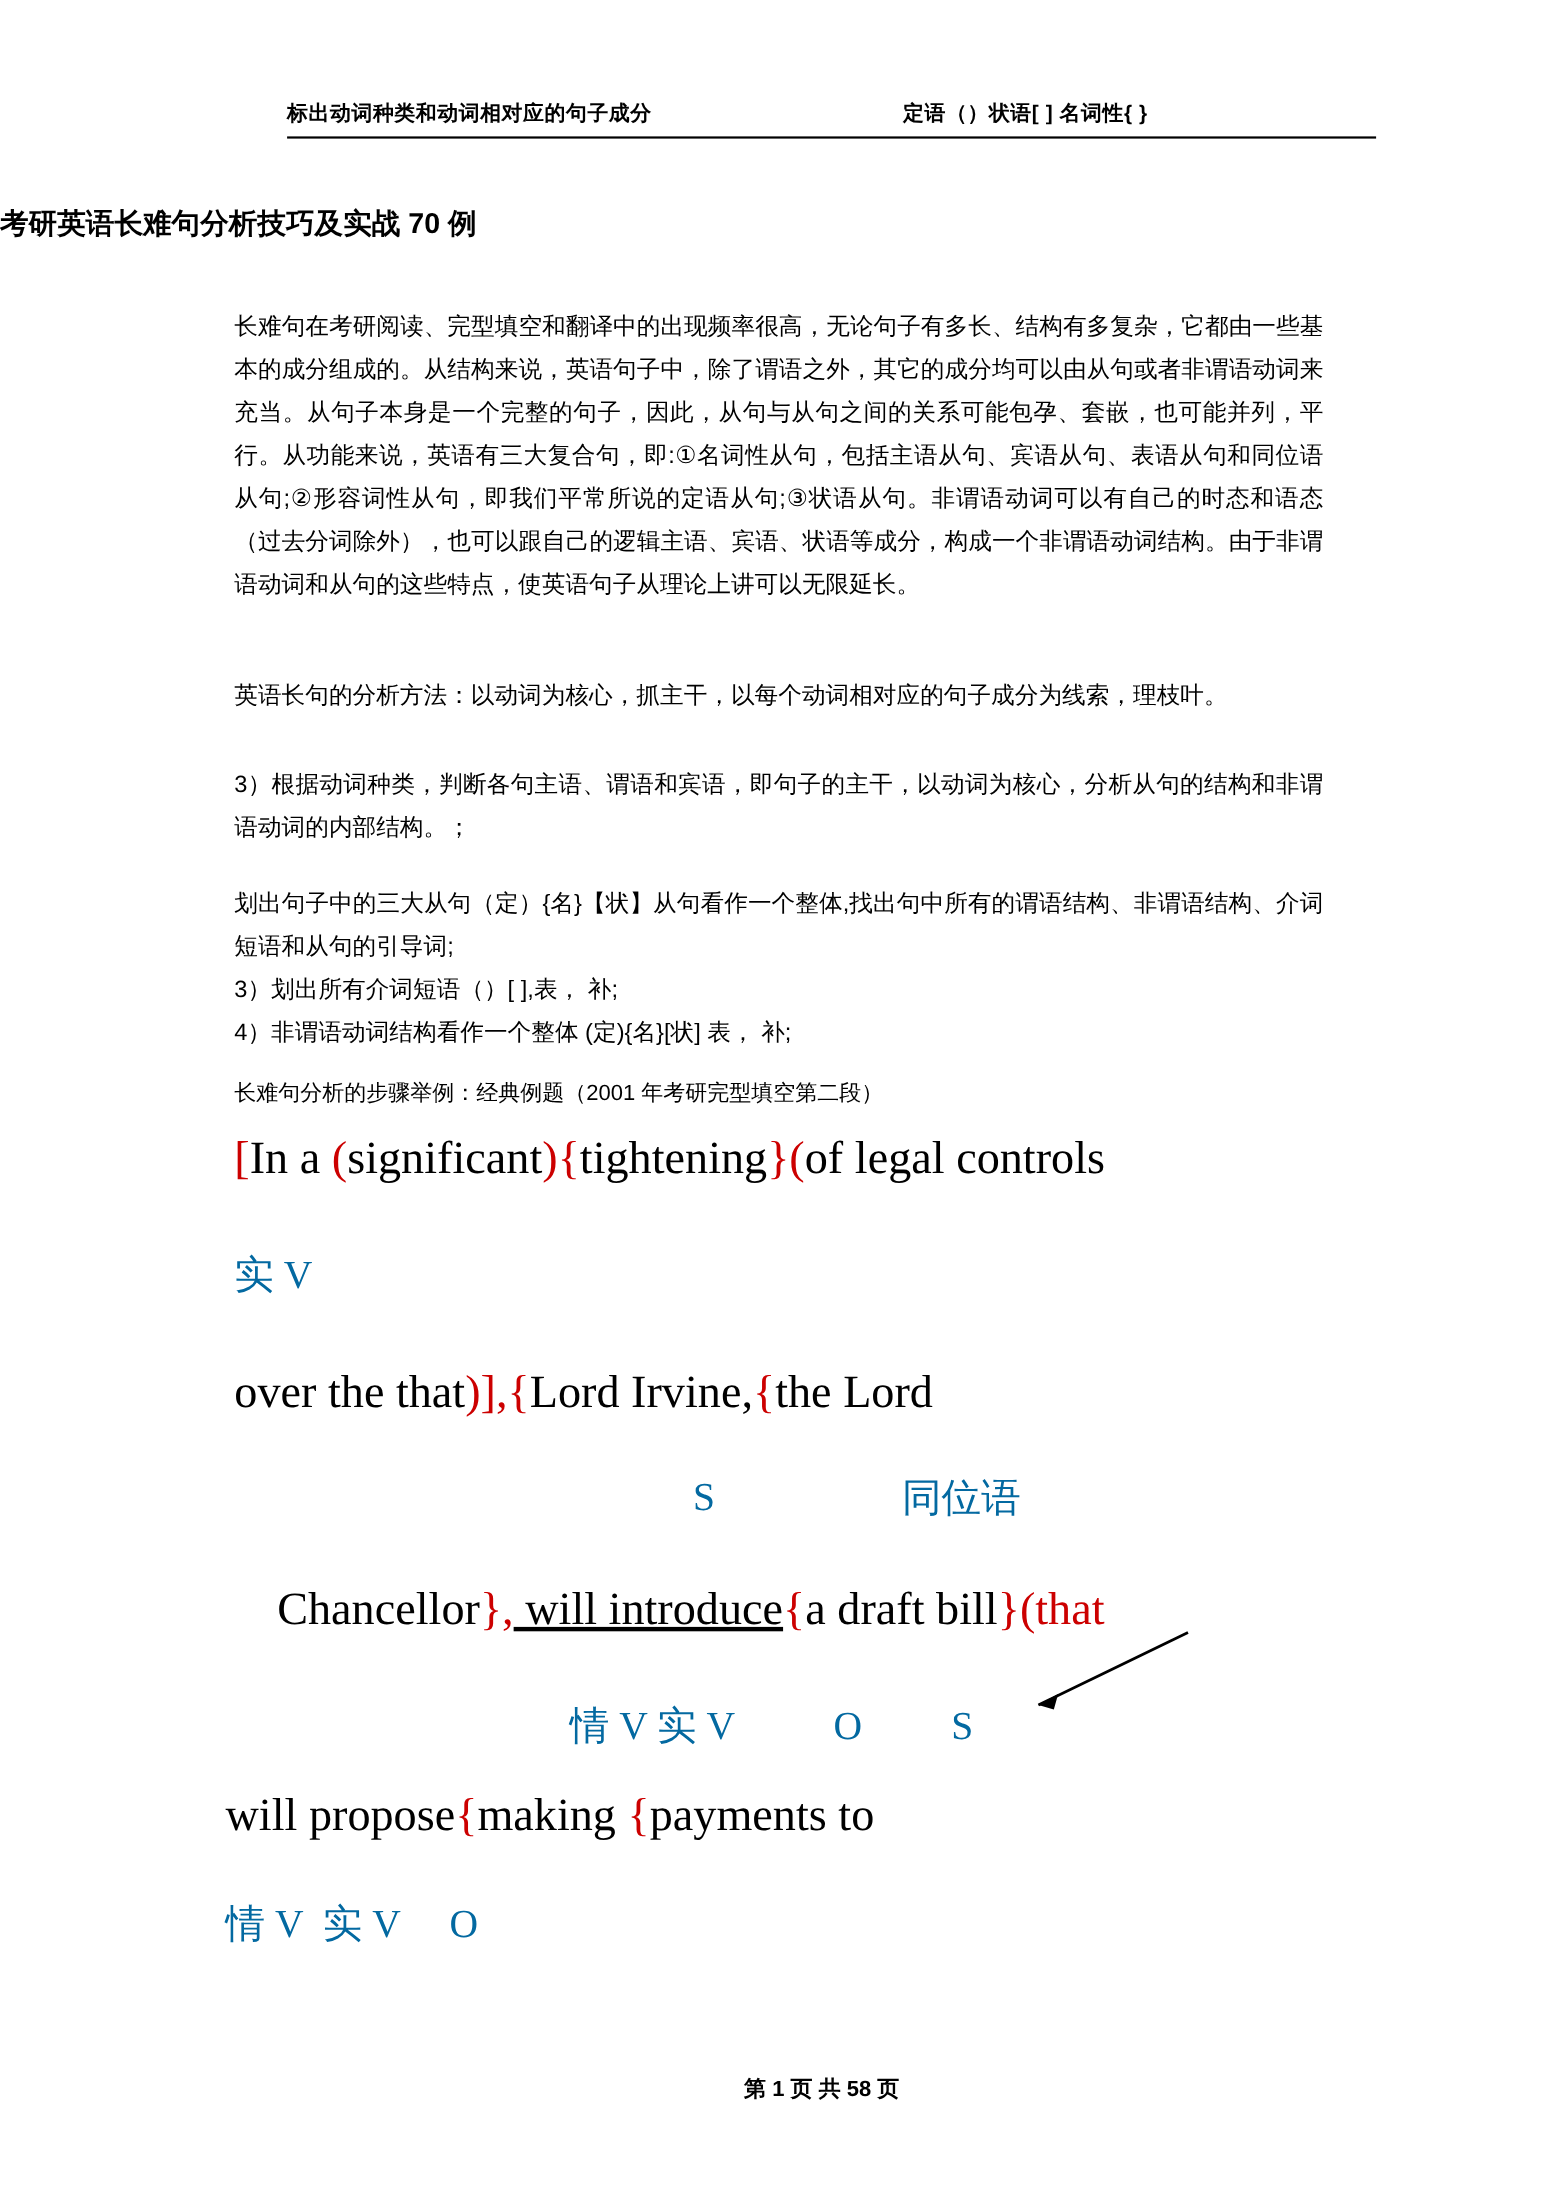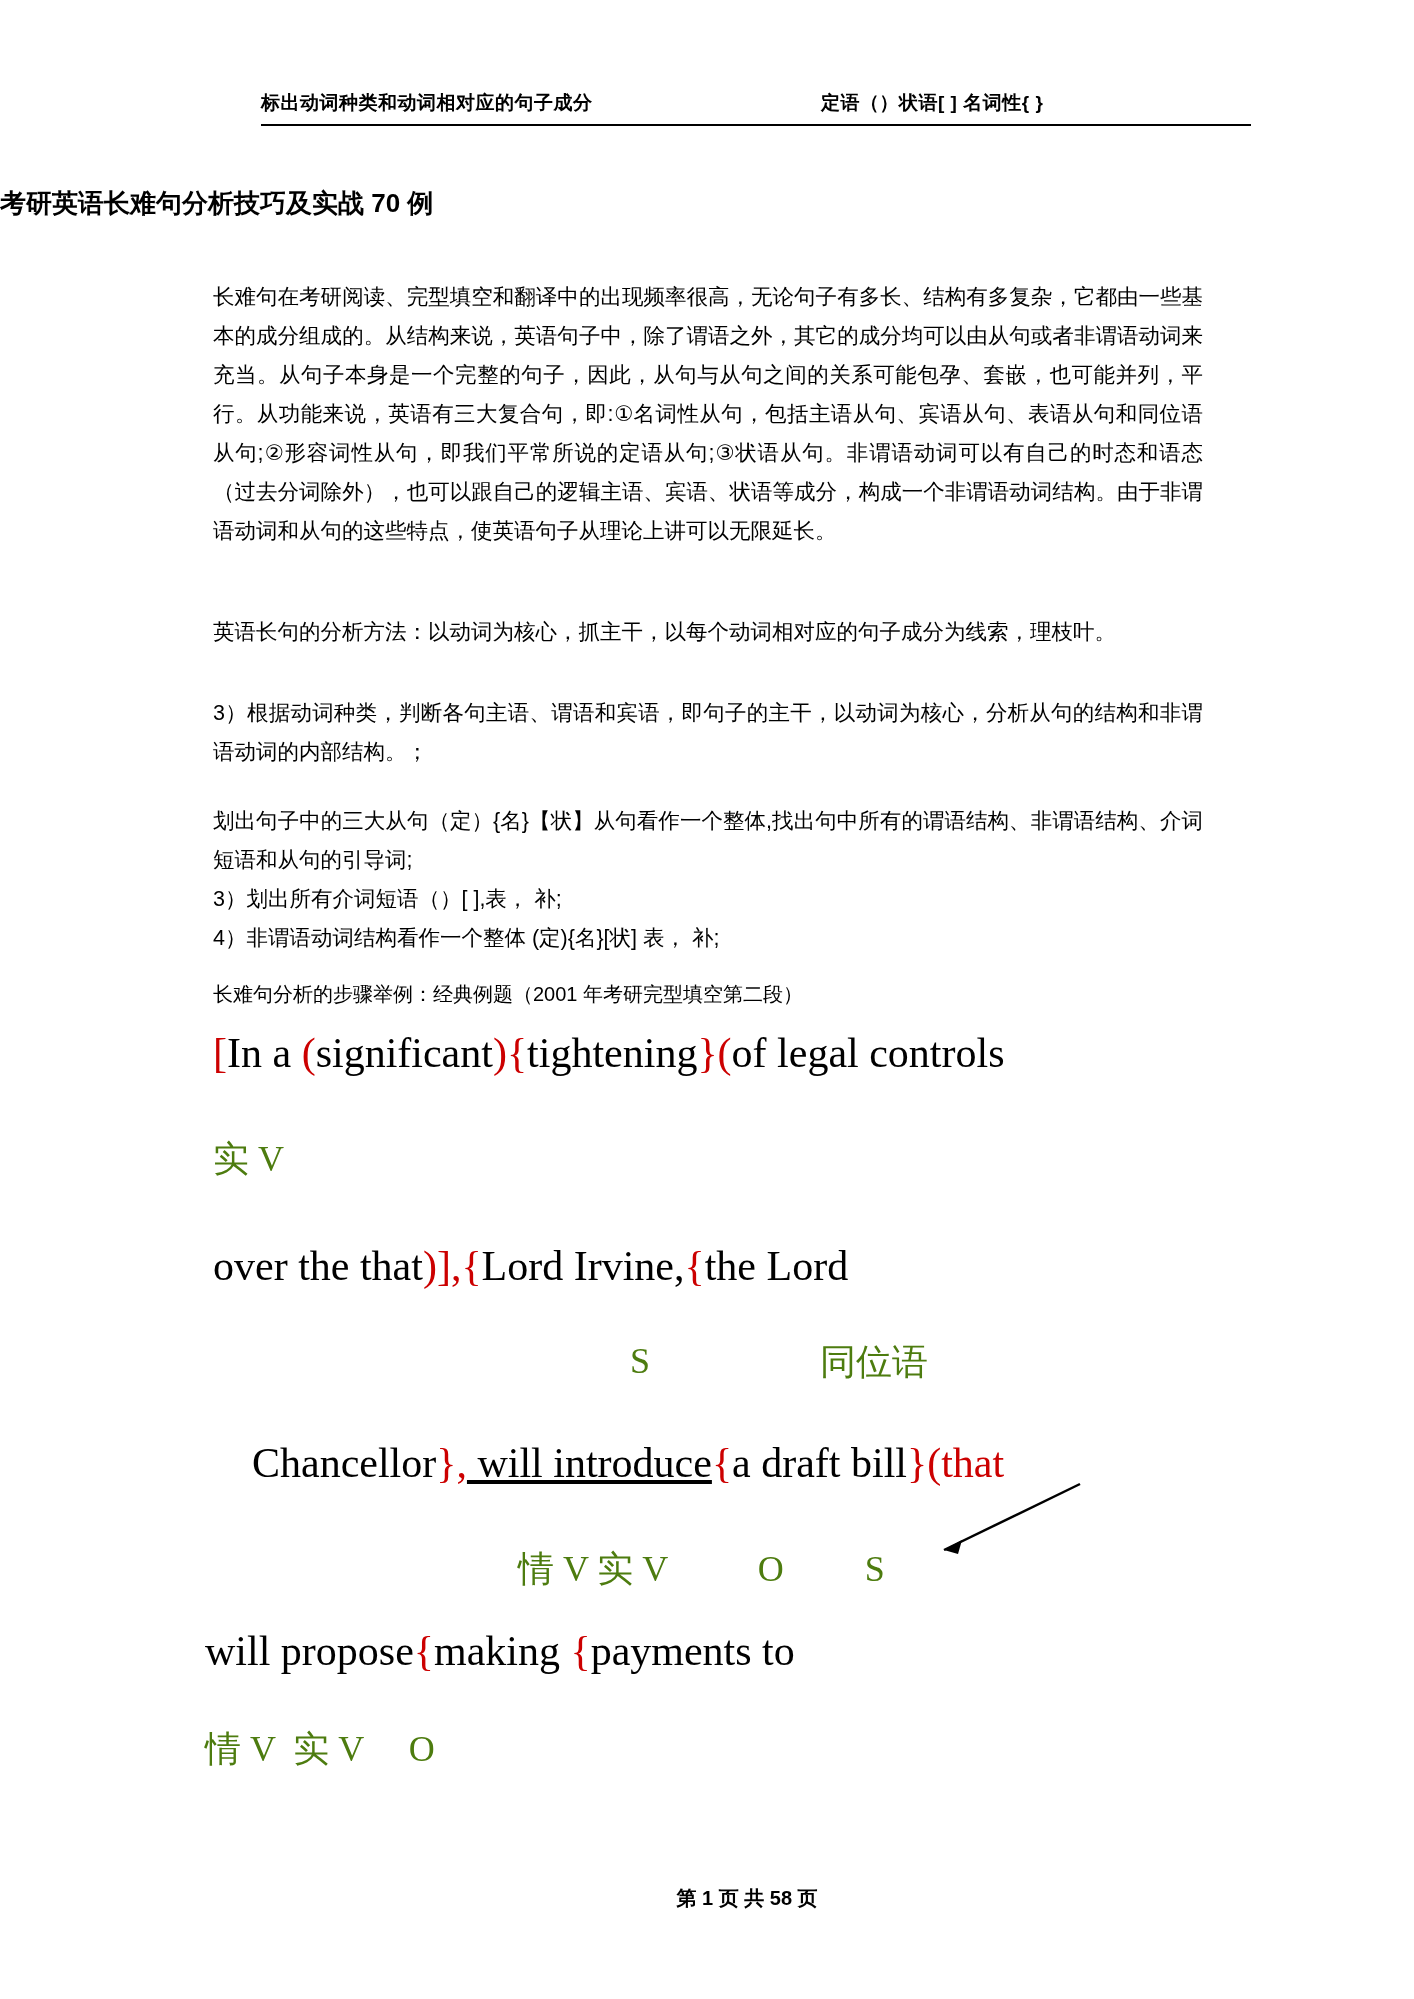--- a/index.html
+++ b/index.html
@@ -77,21 +77,21 @@
   }
   .line-en {
     position: absolute;
     font-family: "Liberation Serif", "DejaVu Serif", serif;
     font-size: 42px;
     line-height: 46px;
     white-space: pre;
   }
   .lbl {
     position: absolute;
-    color: #4d7c0f;
+    color: #0369a1;
     font-family: "Liberation Serif", "DejaVu Serif", serif;
     font-size: 36px;
     white-space: pre;
   }
   .red { color: #cc0000; }
   .ul { text-decoration: underline; }
 
   #l1 { left: 213px; top: 1030px; text-align: center; }
   #lab1 { left: 213px; top: 1135px; }
   #l2 { left: 213px; top: 1243px; }

